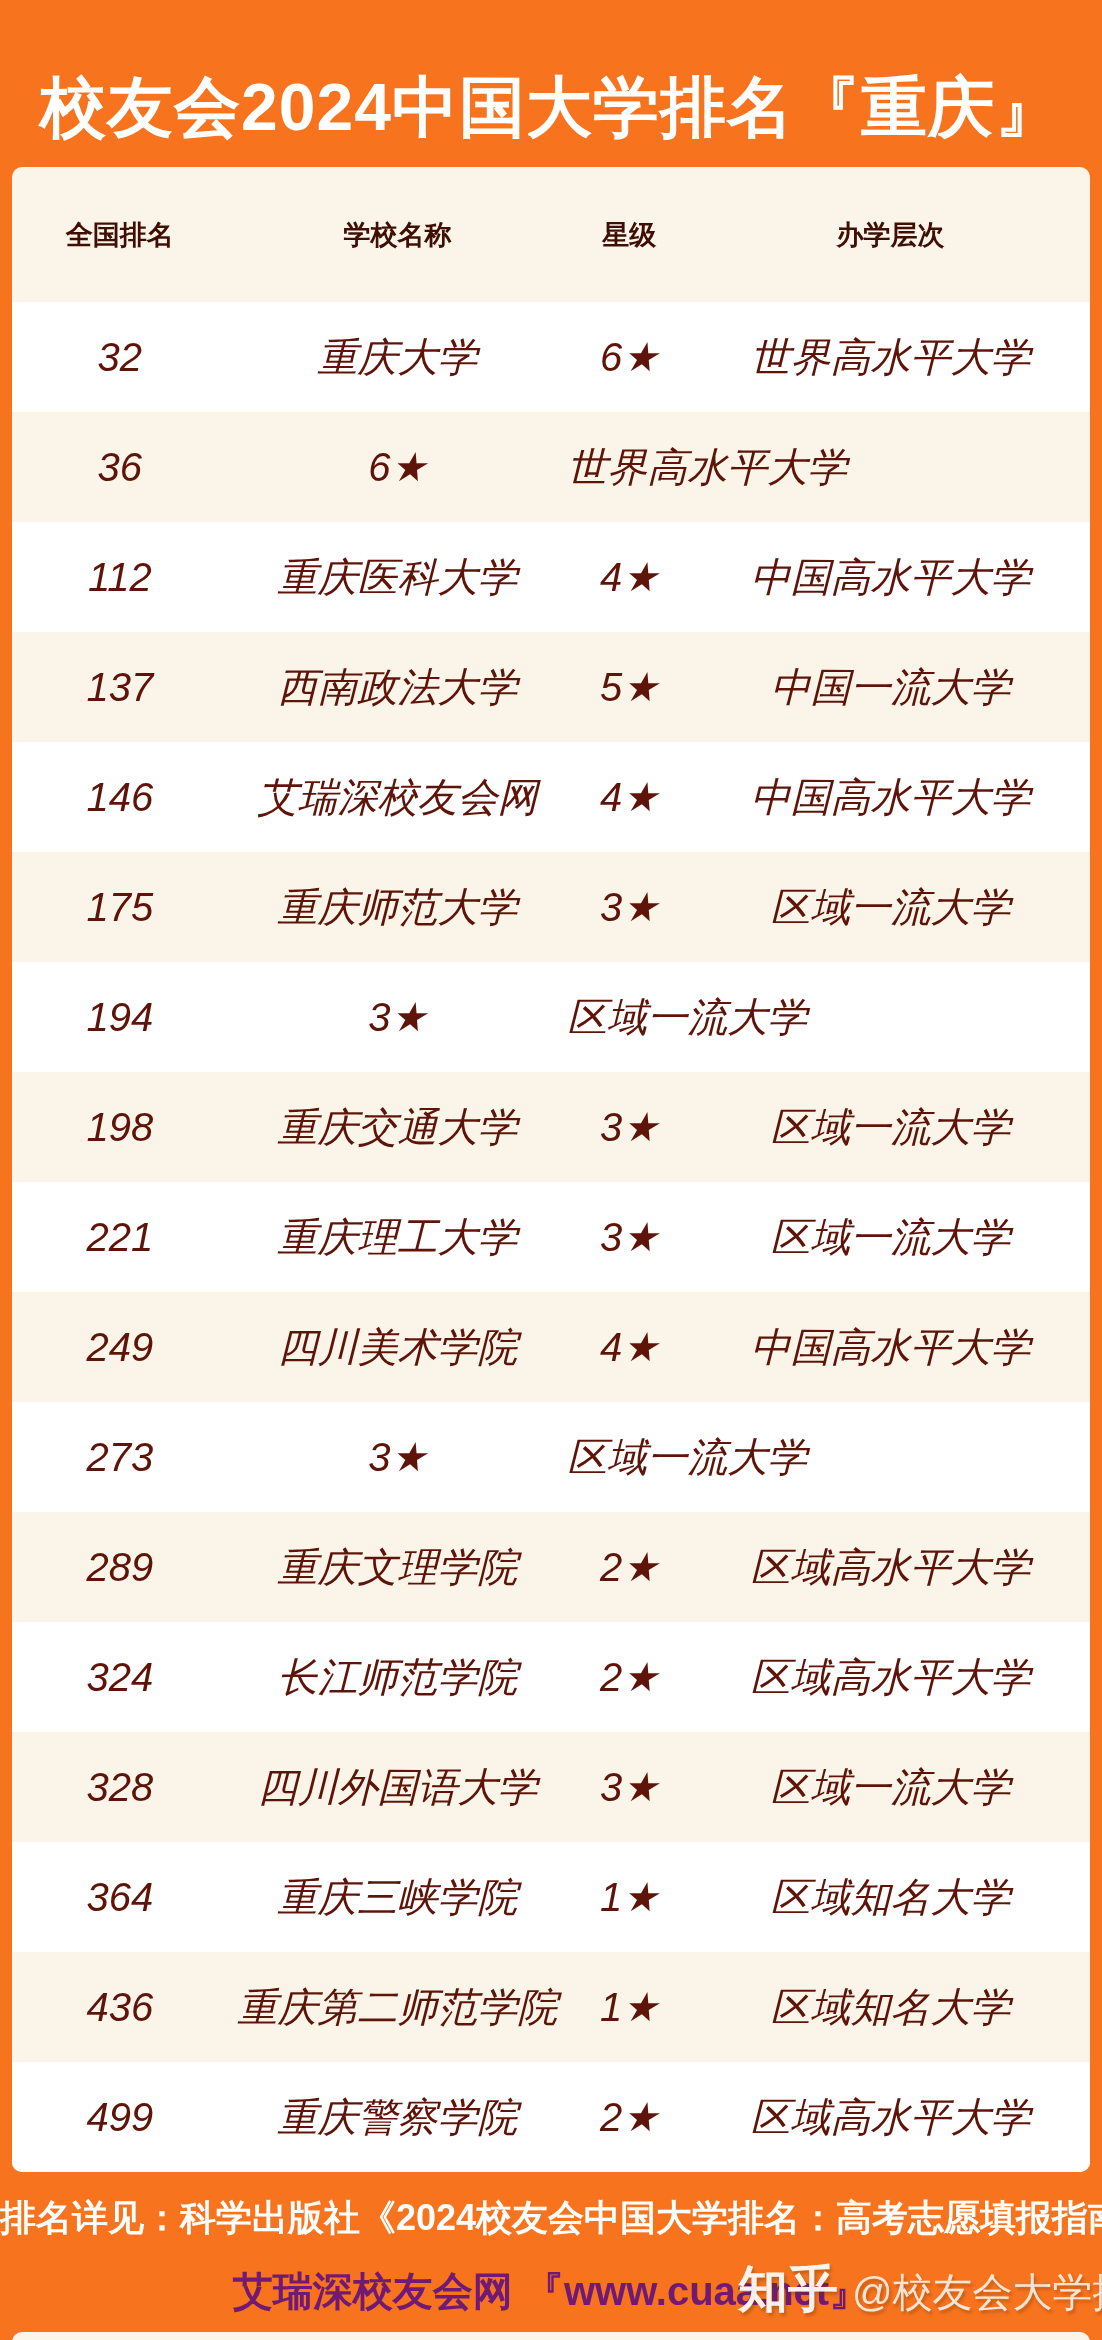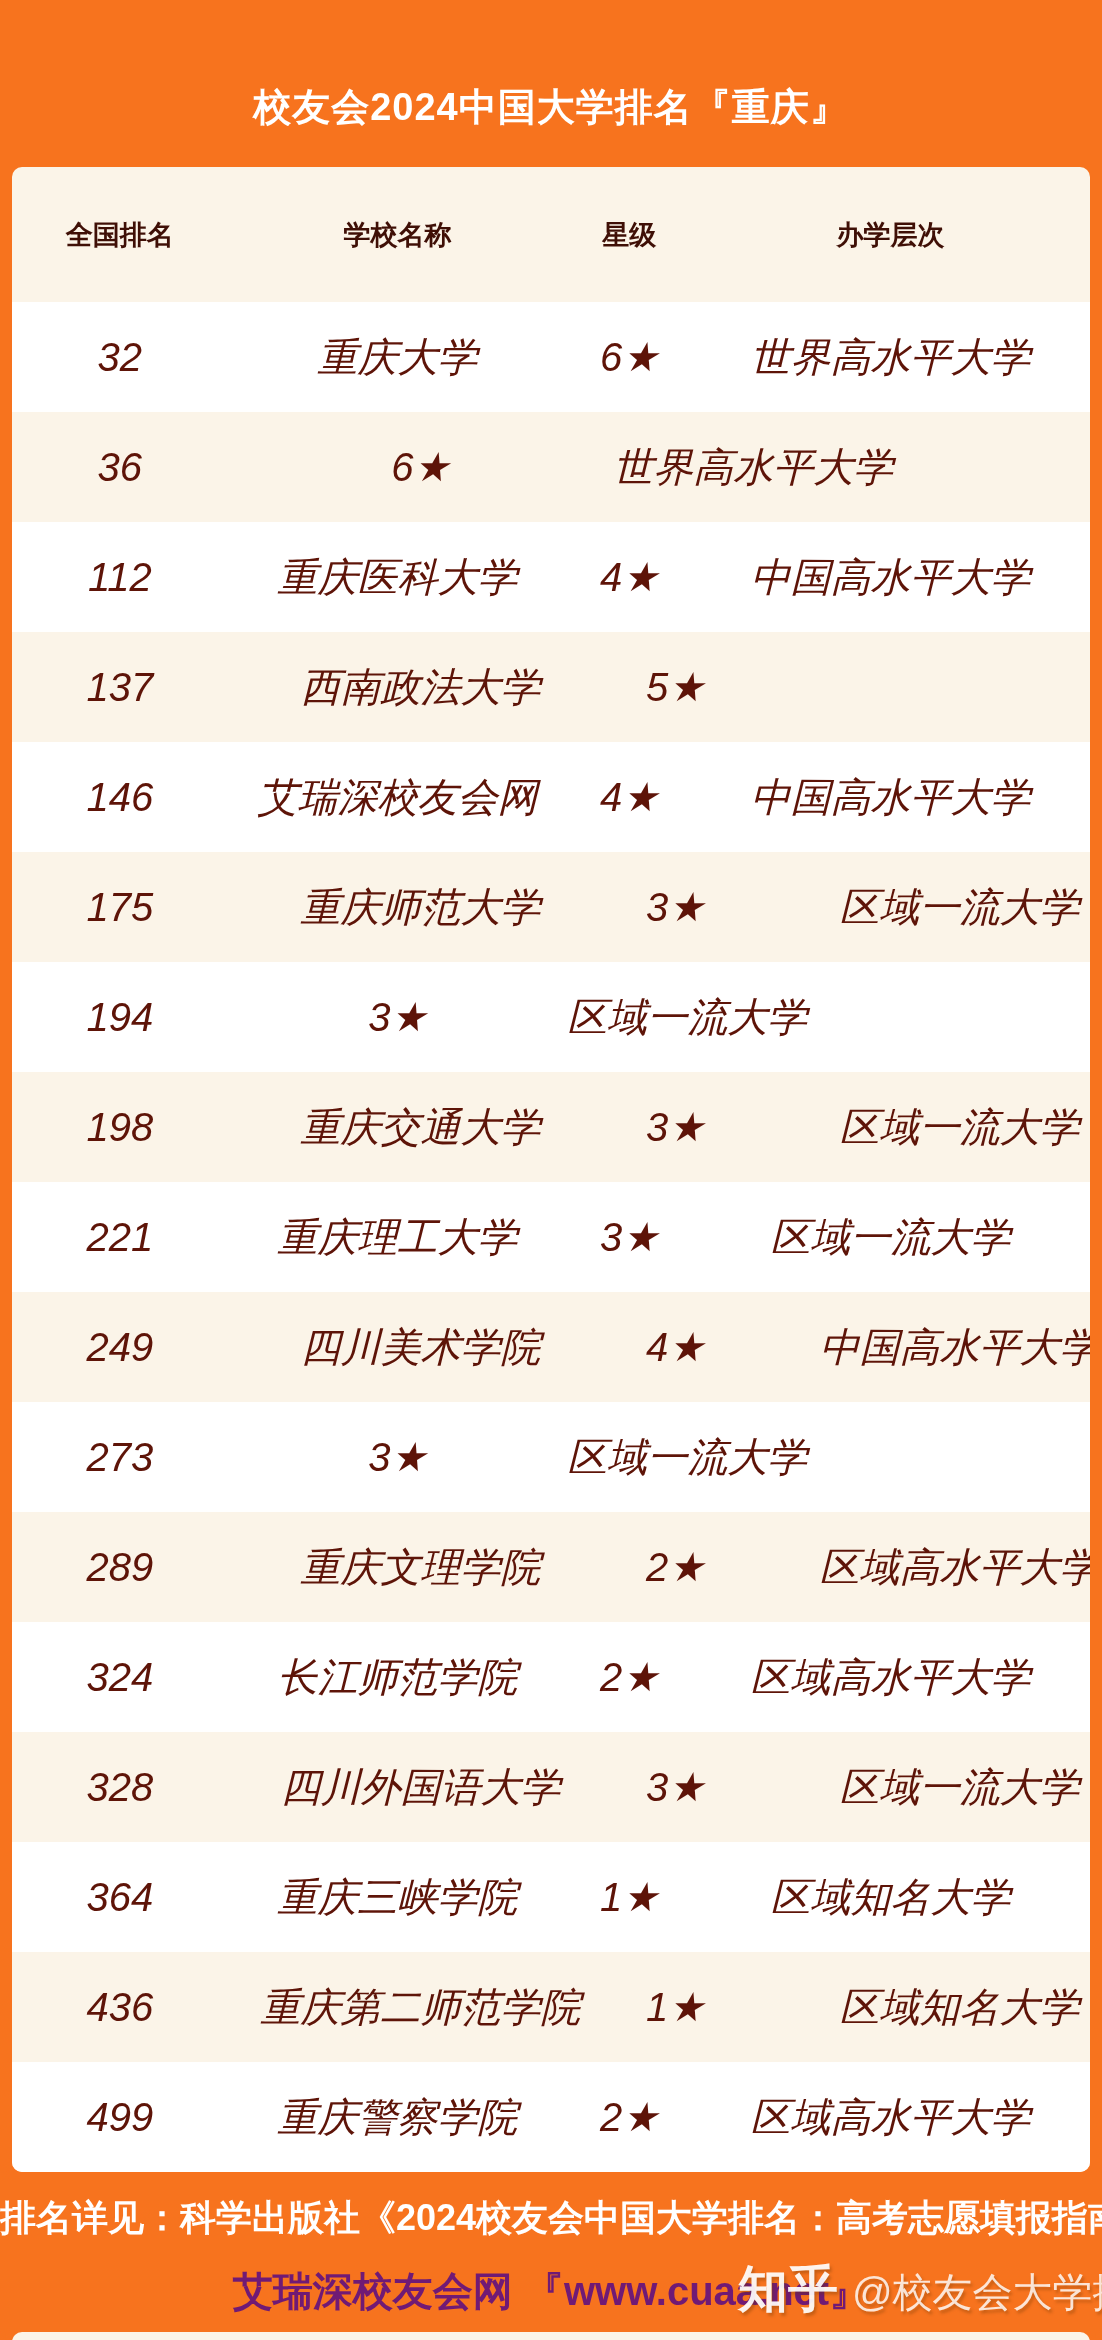--- a/index.html
+++ b/index.html
@@ -9,41 +9,41 @@
     background:#F7731E;
     font-family:"Liberation Sans", sans-serif;
     overflow:hidden;
   }
   
   .title-band{
     position:absolute;left:0;top:0;width:1102px;height:167px;
     display:flex;align-items:center;justify-content:center;
   }
   .title-band .title{
-    color:#FFFFFF;font-size:38px;font-weight:700;letter-spacing:1px;
+    color:#FFFFFF;font-size:66px;font-weight:700;letter-spacing:1px;
     white-space:nowrap;
     margin-top:48px;
   }
   
   .panel{
     position:absolute;left:12px;top:167px;width:1078px;height:2005px;
     background:#FBF4E8;border-radius:10px;overflow:hidden;
   }
   .thead,.trow{
     display:grid;
     grid-template-columns:20% 31.5% 11.5% 37%;
     align-items:center;
   }
   .thead{height:135px;}
   .th{
     text-align:center;color:#3F0F06;font-size:27px;font-weight:700;
     white-space:nowrap;
   }
   .trow{height:110px;background:#FFFFFF;font-style:italic;}
-  .trow.alt{background:#FBF4E8;gap:23px;}
+  .trow.alt{background:#FBF4E8;}
   .td{
     text-align:center;color:#5E1408;font-size:40px;font-weight:500;
     white-space:nowrap;
   }
   
   .footer{
     position:absolute;left:0;top:2172px;width:1102px;height:168px;
   }
   .footer-note{
     margin-top:22px;text-align:center;color:#FFFFFF;
@@ -99,20 +99,21 @@
       <div class="trow">
     <div class="td">112</div>
     <div class="td">重庆医科大学</div>
     <div class="td star">4★</div>
     <div class="td">中国高水平大学</div>
   </div>
       <div class="trow alt">
     <div class="td">137</div>
     <div class="td">西南政法大学</div>
     <div class="td star">5★</div>
+    <div class="td">中国一流大学</div>
   </div>
       <div class="trow">
     <div class="td">146</div>
     <div class="td">艾瑞深校友会网</div>
     <div class="td star">4★</div>
     <div class="td">中国高水平大学</div>
   </div>
       <div class="trow alt">
     <div class="td">175</div>
     <div class="td">重庆师范大学</div>

